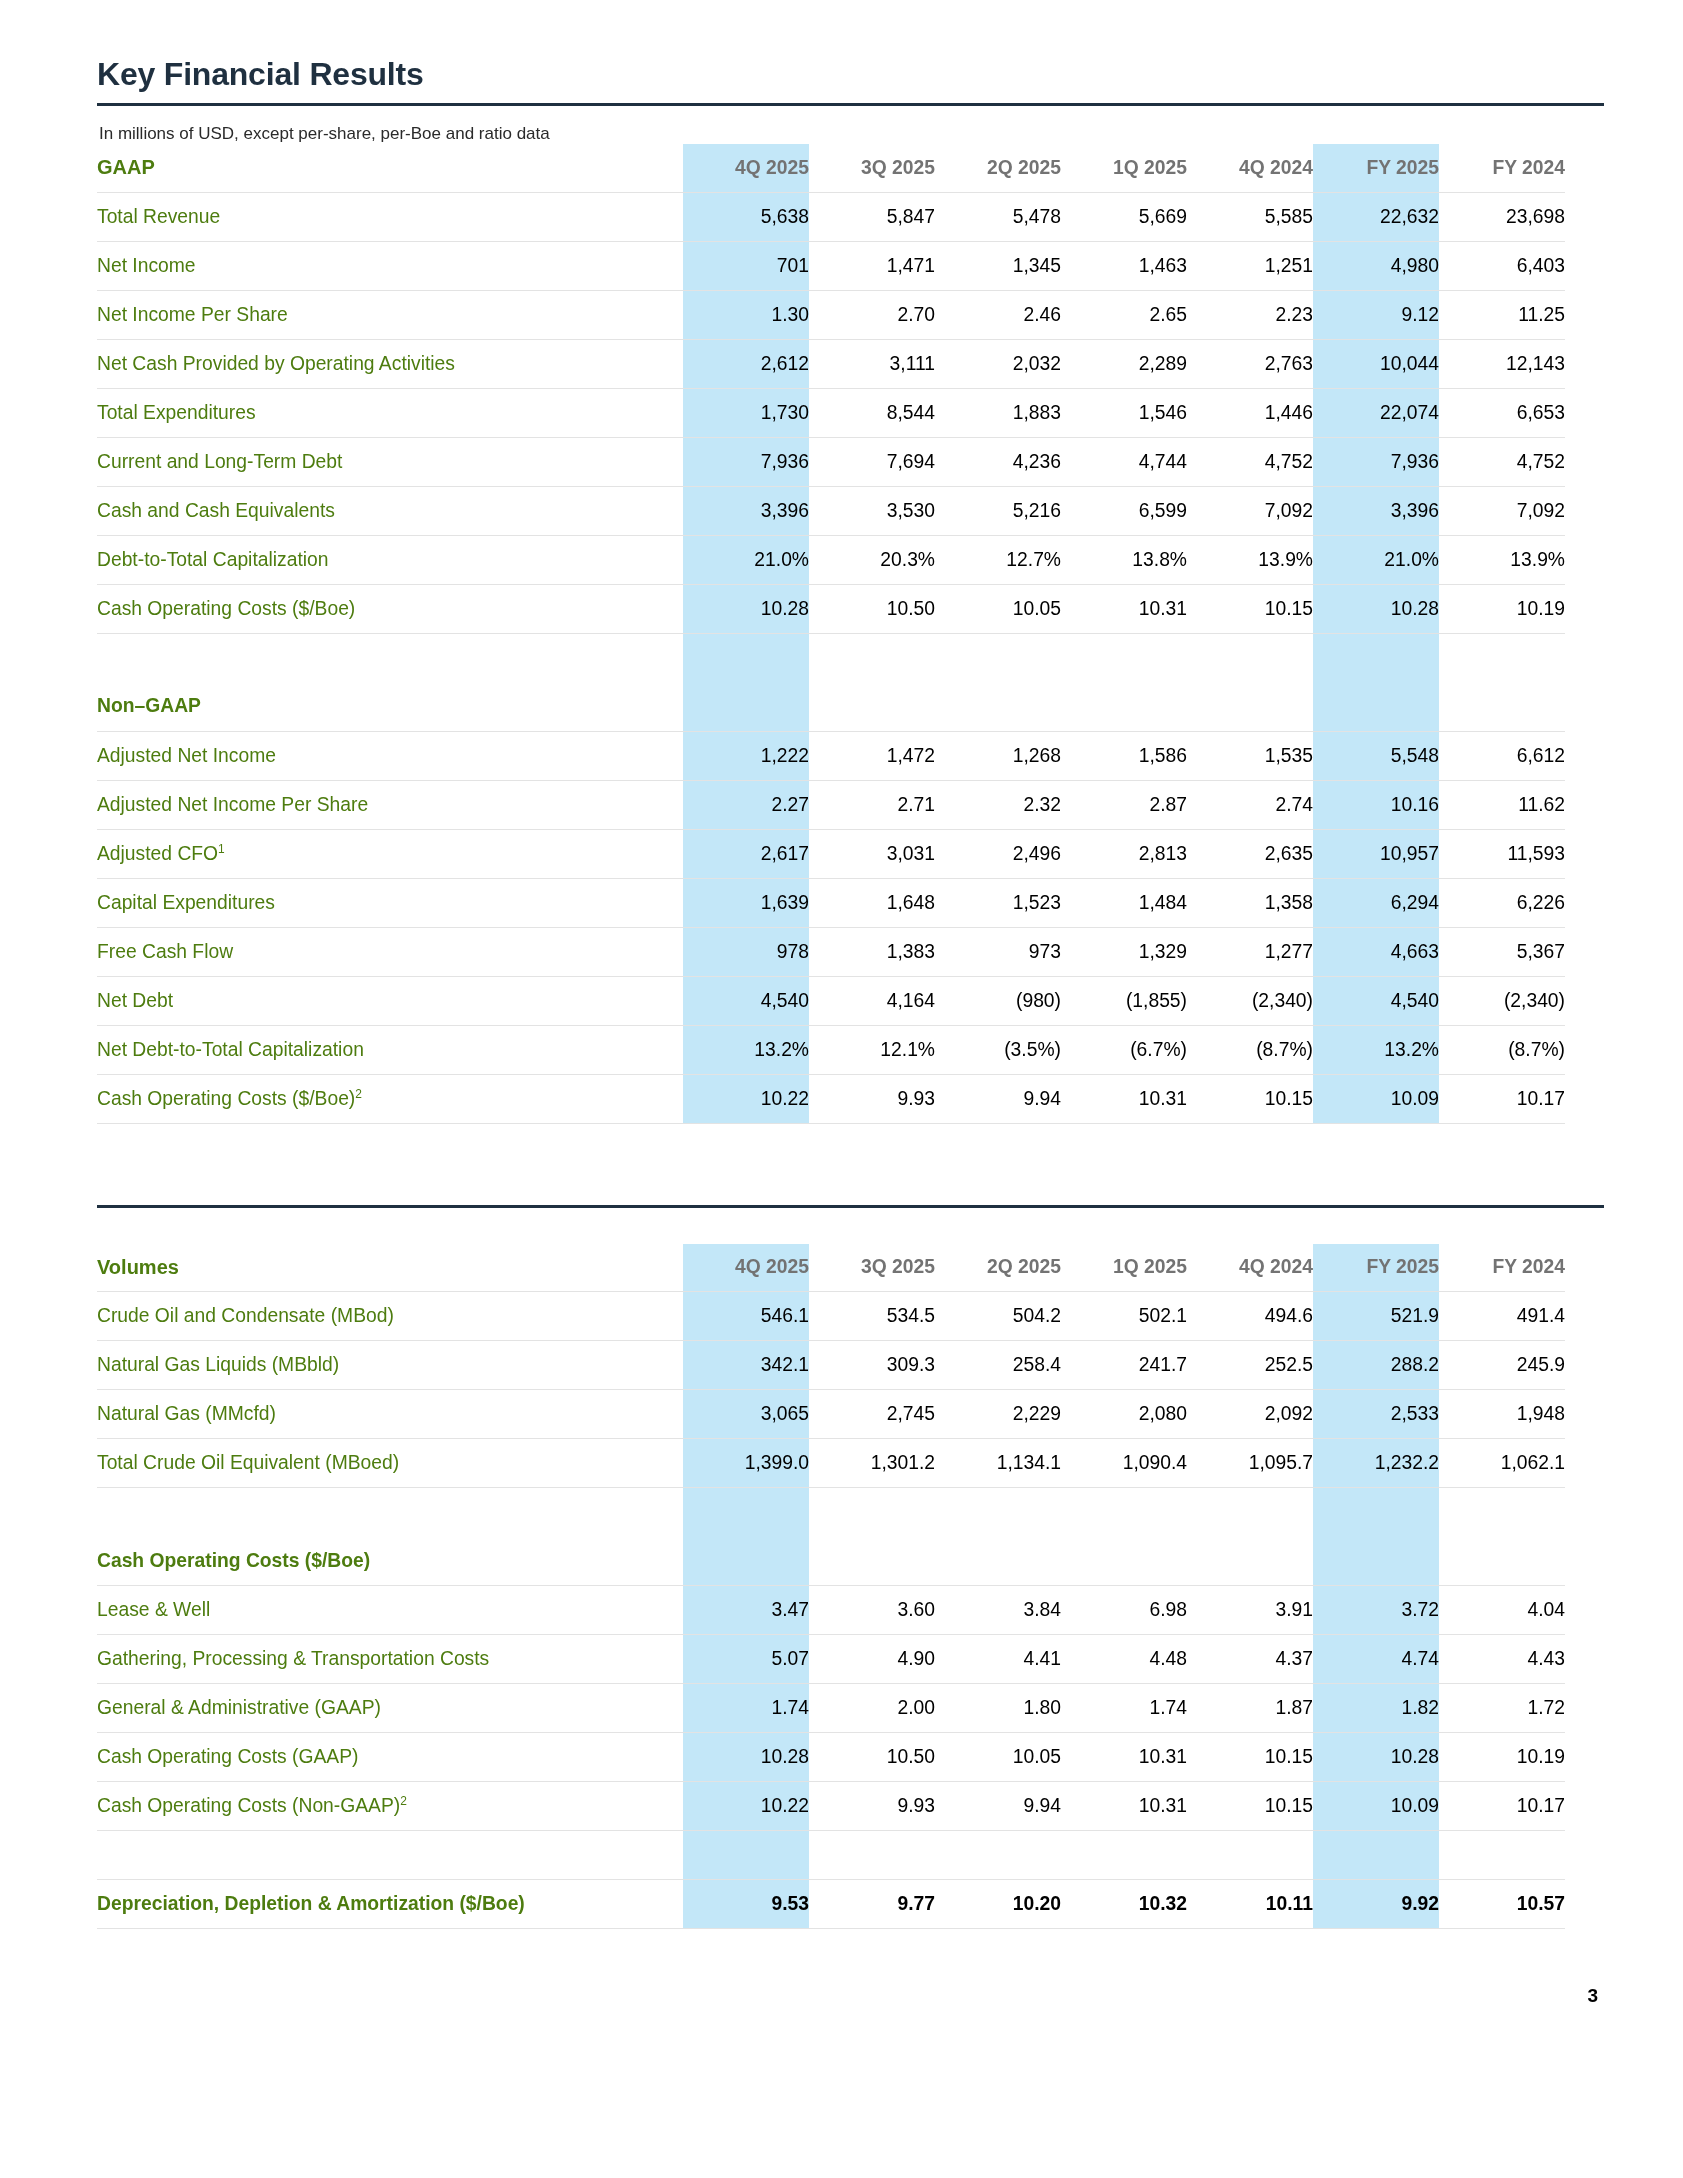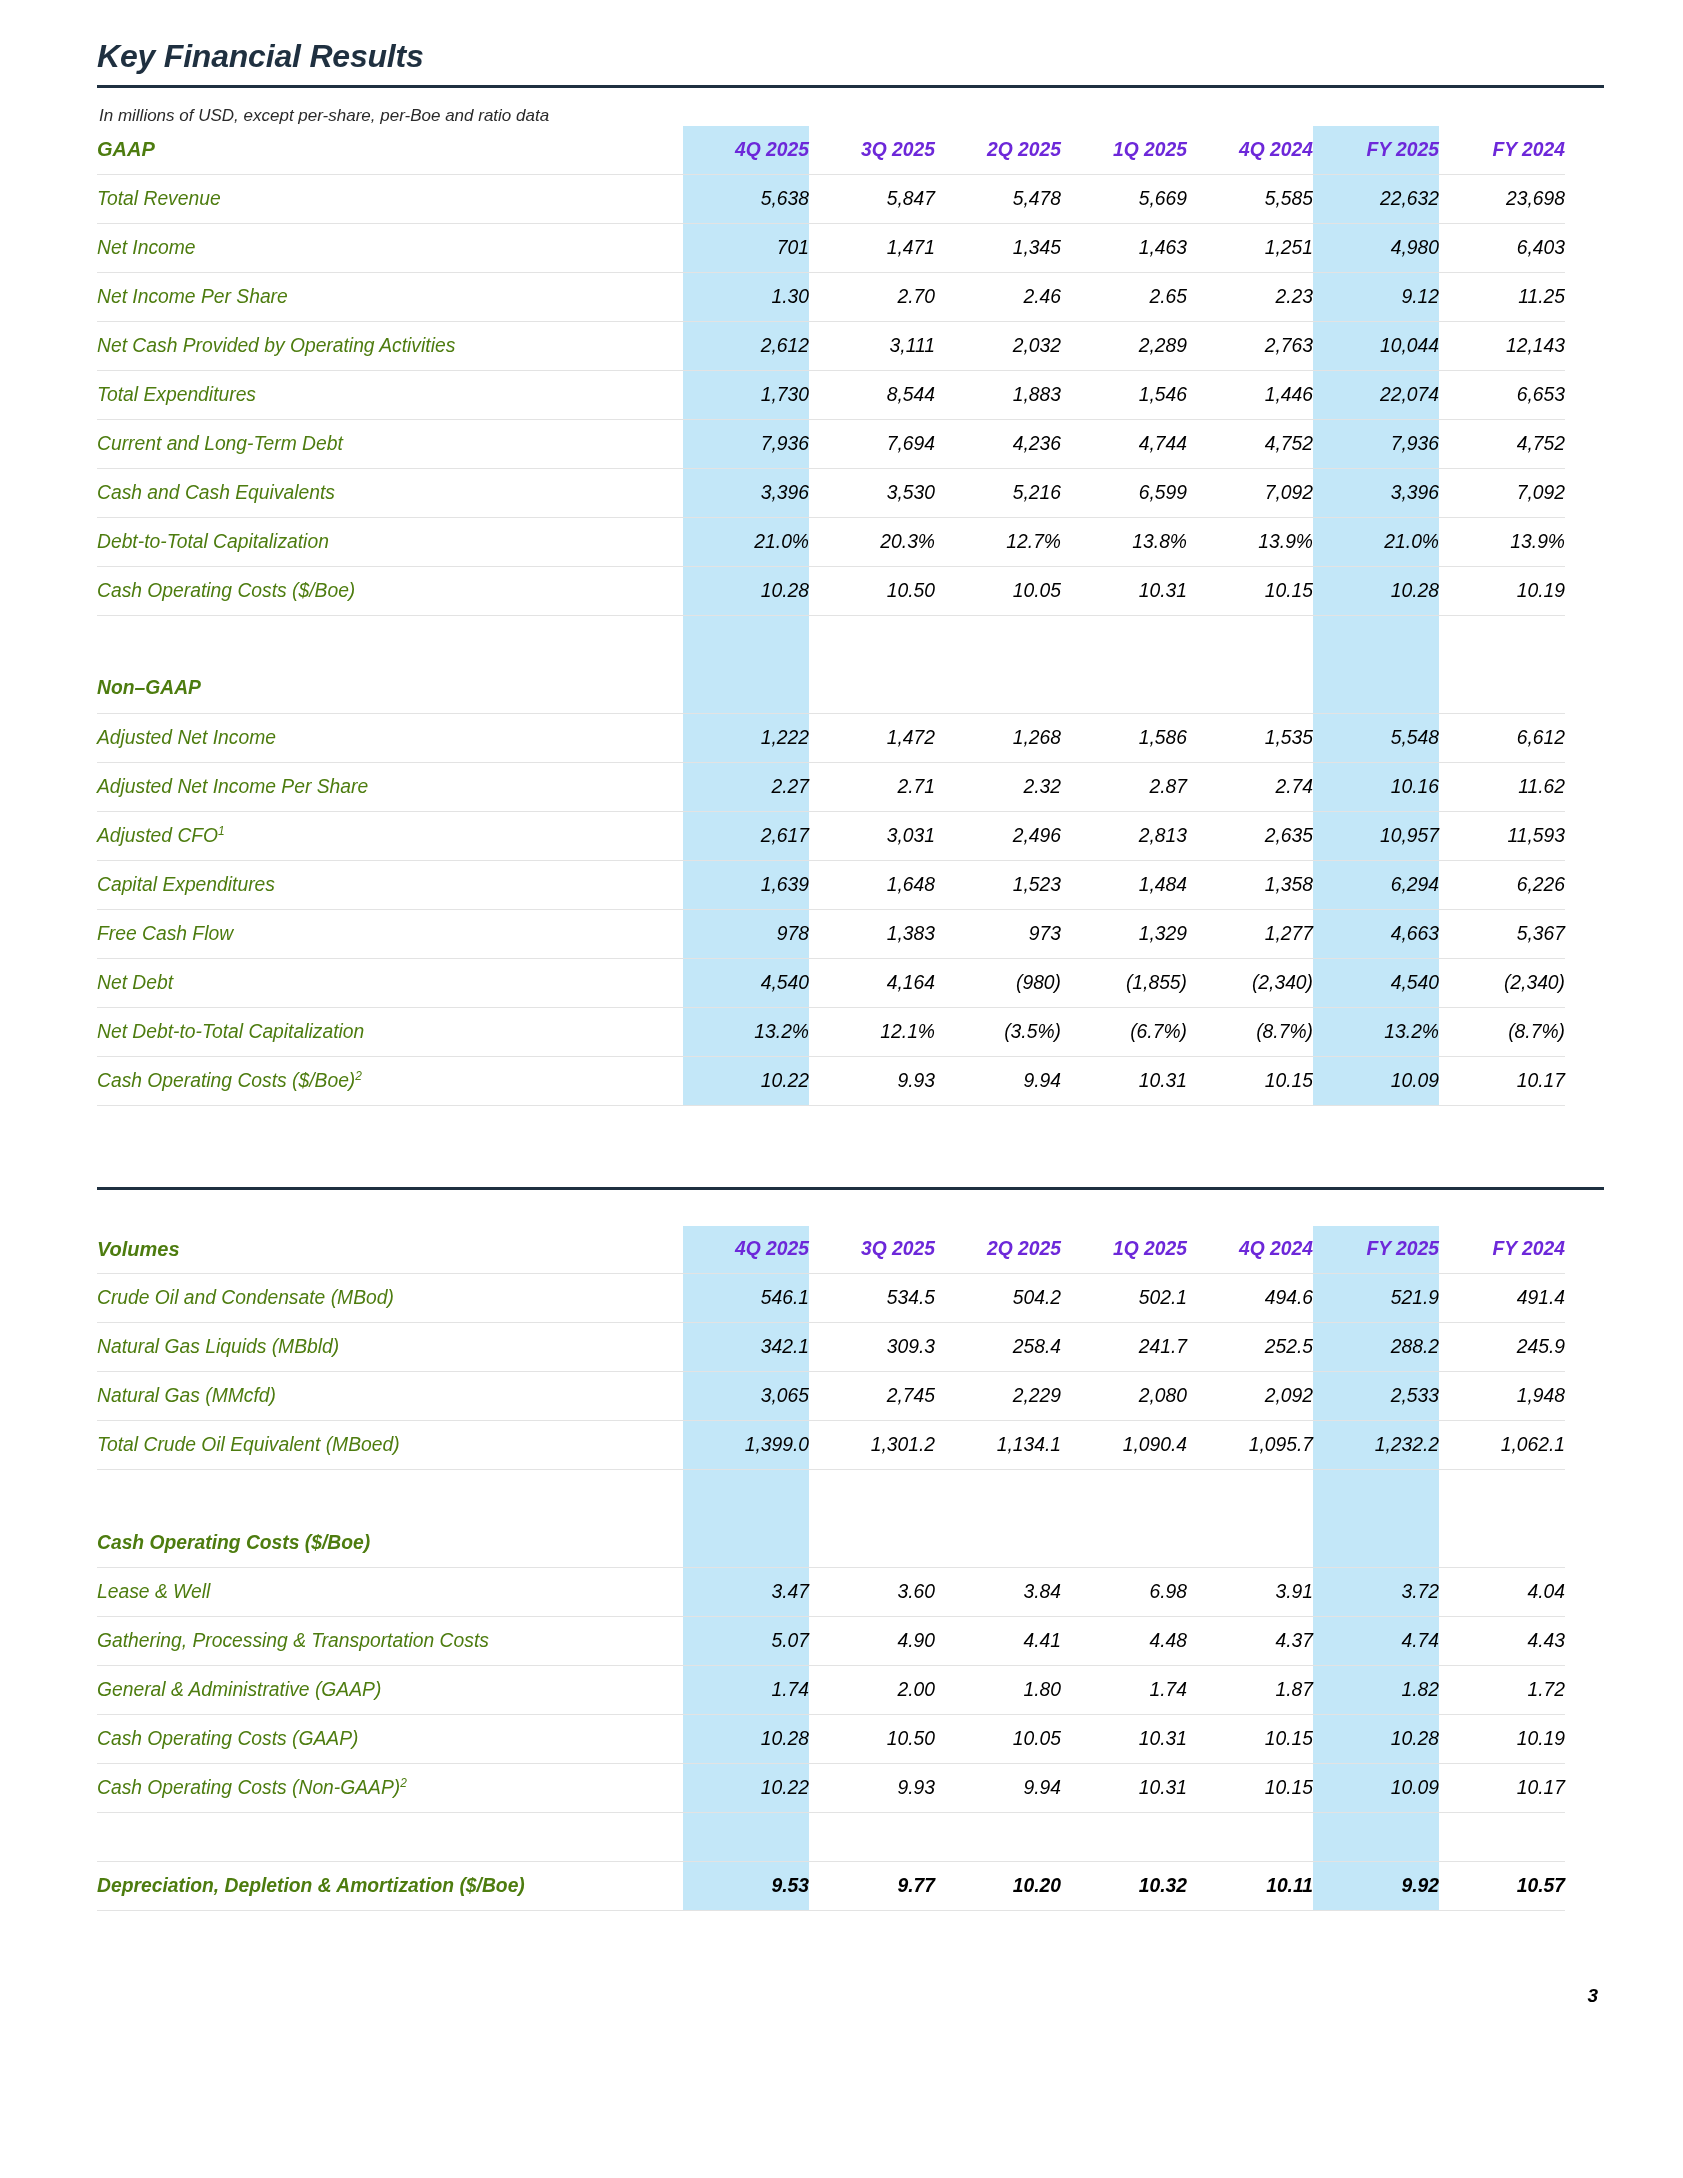--- a/index.html
+++ b/index.html
@@ -13,22 +13,21 @@
     font-family: "Liberation Sans", sans-serif;
     color: #000000;
     position: relative;
     overflow: hidden;
   }
   .page {
     position: relative;
     width: 1683px;
     height: 2064px;
     box-sizing: border-box;
-    padding: 0 79px;
-    font-style: italic;
+    padding: 18px 79px;
   }
 
   
   .section-head {
     font-size: 32px;
     font-weight: bold;
     color: #1f3040;
     letter-spacing: -0.2px;
     padding-left: 18px;
   }
@@ -74,21 +73,21 @@
   }
   td.num, th.num {
     text-align: right;
     font-size: 19.3px;
     padding-right: 12px;
     color: #000;
   }
   th.num {
     font-weight: bold;
     font-size: 19.3px;
-    color: #6d28d9;
+    color: #737373;
     padding-bottom: 4px;
   }
   th.label {
     font-weight: bold;
     font-size: 20px;
   }
 
   
   .hl { background: #c3e7f8; }
 

